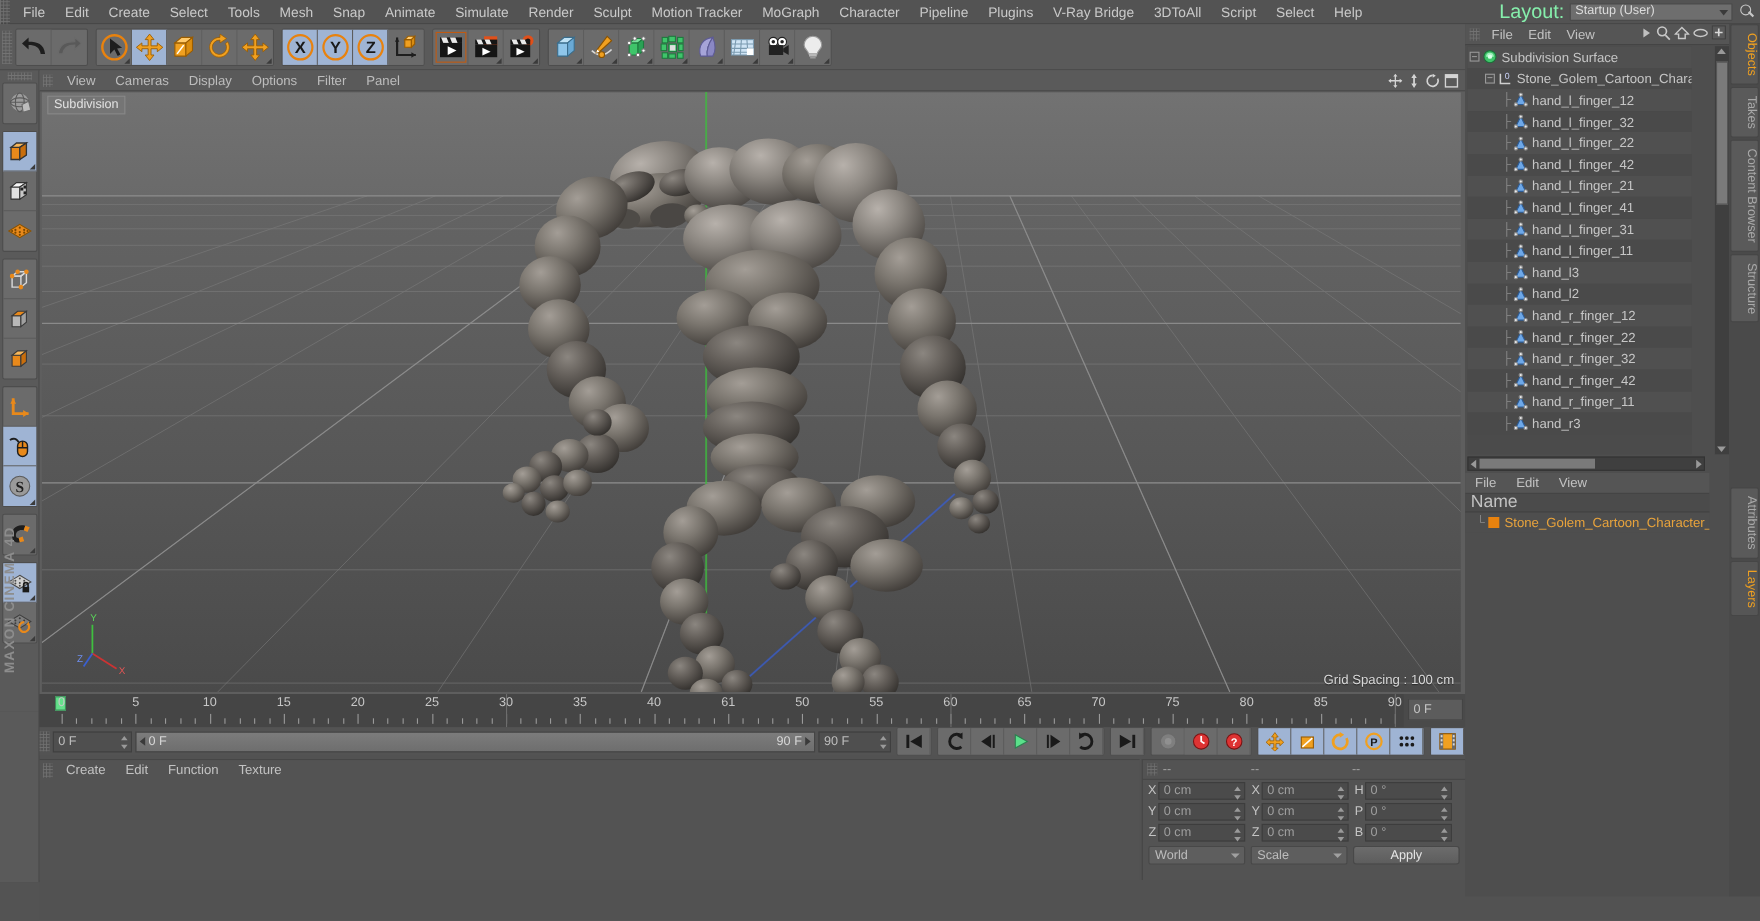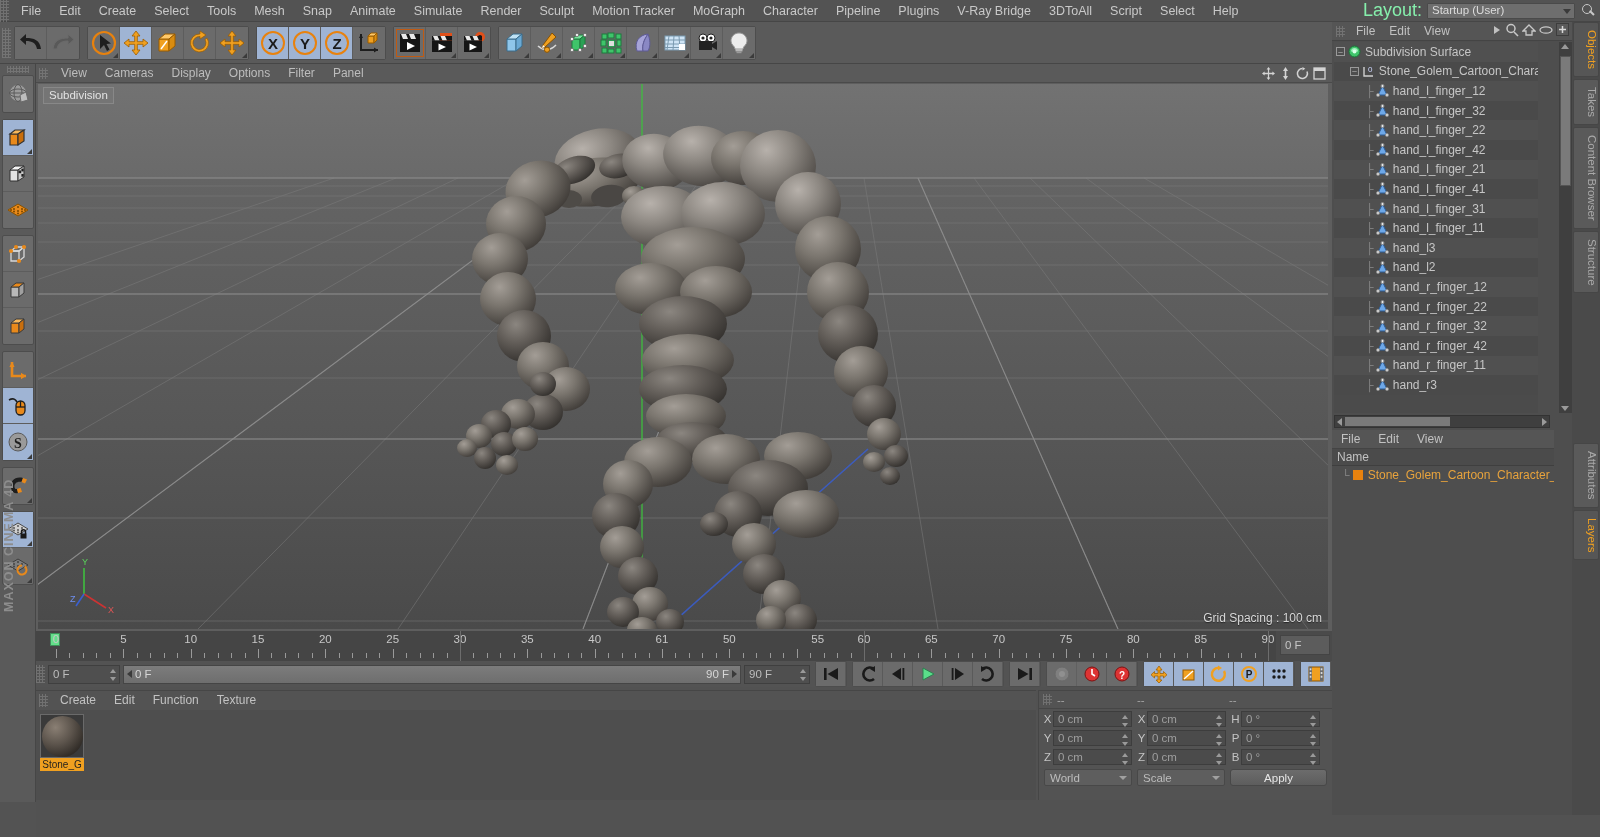--- a/index.html
+++ b/index.html
@@ -162,21 +162,21 @@
   .sbv{ position:absolute; right:0px; top:20px; width:13px; height:371px; background:#3f3f3f;}
   .sbv .thumb{ position:absolute; left:1px; top:14px; width:11px; height:130px; background:#7a7a7a; border:1px solid #555;}
   .sbv .ar{ position:absolute; left:2px; width:0;height:0;border-left:4.5px solid transparent;border-right:4.5px solid transparent;}
   .sbh{ position:absolute; left:2px; top:393px; width:216px; height:13px; background:#3f3f3f; border:1px solid #333;}
   .sbh .thumb{ position:absolute; left:10px; top:1px; width:105px; height:9px; background:#7a7a7a;}
 
   
   .lmwrap{ position:absolute; left:0; top:390px; width:222px; height:403px;}
   .lmhdr{ height:19px; display:flex; align-items:center; background:#555; border-bottom:1px solid #444; margin-top:18px;}
   .lmhdr .mi{ padding:0 9px; font-size:12px; color:#c2c2c2; line-height:19px;}
-  .lmcol{ height:17px; display:flex; align-items:center; background:#4b4b4b; border-bottom:1px solid #3f3f3f; font-size:12px; color:#c2c2c2; padding-left:5px;}
+  .lmcol{ height:17px; display:flex; align-items:center; background:#4b4b4b; border-bottom:1px solid #3f3f3f; font-size:16px; color:#c2c2c2; padding-left:5px;}
   .lmrow{ height:18px; display:flex; align-items:center; font-size:12px; color:#e8a33c; padding-left:10px; background:#4e4e4e;}
   .lmswatch{ width:10px;height:10px;background:#e8820e; margin-right:5px; display:inline-block;}
 
   
   .vtabs{ position:absolute; left:1572px; top:22px; width:28px; height:793px; background:#4a4a4a;}
   .vtab{ width:26px; margin:0 1px 2px 1px; background:#5a5a5a; color:#a9a9a9; font-size:11.5px;
      writing-mode:vertical-rl; text-align:center; padding:7px 0; border:1px solid #464646; border-radius:2px;}
   .vtab.act{ color:#f0a020; background:#565656;}
   .statusbar{ position:absolute; left:0; top:802px; width:1332px; height:35px; background:#535353; border-top:1px solid #464646;
               display:flex; align-items:center;}
@@ -792,21 +792,21 @@
           <div class="tl-tick-lab" style="left: 87.3333px;">5</div>
           <div class="tl-tick-lab" style="left: 154.667px;">10</div>
           <div class="tl-tick-lab" style="left: 222px;">15</div>
           <div class="tl-tick-lab" style="left: 289.333px;">20</div>
           <div class="tl-tick-lab" style="left: 356.667px;">25</div>
           <div class="tl-tick-lab" style="left: 424px;">30</div>
           <div class="tl-tick-lab" style="left: 491.333px;">35</div>
           <div class="tl-tick-lab" style="left: 558.667px;">40</div>
           <div class="tl-tick-lab" style="left: 626px;">61</div>
           <div class="tl-tick-lab" style="left: 693.333px;">50</div>
-          <div class="tl-tick-lab" style="left: 760.667px; margin-left: 21px;">55</div>
+          <div class="tl-tick-lab" style="left: 760.667px;">55</div>
           <div class="tl-tick-lab" style="left: 828px;">60</div>
           <div class="tl-tick-lab" style="left: 895.333px;">65</div>
           <div class="tl-tick-lab" style="left: 962.667px;">70</div>
           <div class="tl-tick-lab" style="left: 1030px;">75</div>
           <div class="tl-tick-lab" style="left: 1097.33px;">80</div>
           <div class="tl-tick-lab" style="left: 1164.67px;">85</div>
           <div class="tl-tick-lab" style="left: 1232px;">90</div>
           <div class="tl-tick" style="left: 20px; height: 9px;"></div>
           <div class="tl-tick" style="left: 33.4667px; height: 5px;"></div>
           <div class="tl-tick" style="left: 46.9333px; height: 5px;"></div>
@@ -1051,28 +1051,20 @@
   </div>
 
   <div class="matwrap">
     <div class="matmenu">
       <div class="grip" style="height:13px;margin-left:3px"></div>
       <div class="mi">Create</div>
       <div class="mi">Edit</div>
       <div class="mi">Function</div>
       <div class="mi">Texture</div>
     </div>
-    <div class="matarea">
-      <div class="matchip">
-        <div class="matsphere">
-            <div class="ball"></div>
-          </div>
-        <div class="matname">Stone_G</div>
-      </div>
-    </div>
   </div>
 
   <div class="coordwrap">
     <div class="coordhdr">
       <span class="grip3"></span>
       <span style="width:80px">--</span>
       <span style="width:92px">--</span>
       <span>--</span>
     </div>
     <div style="border-top:1px solid #464646"></div>

